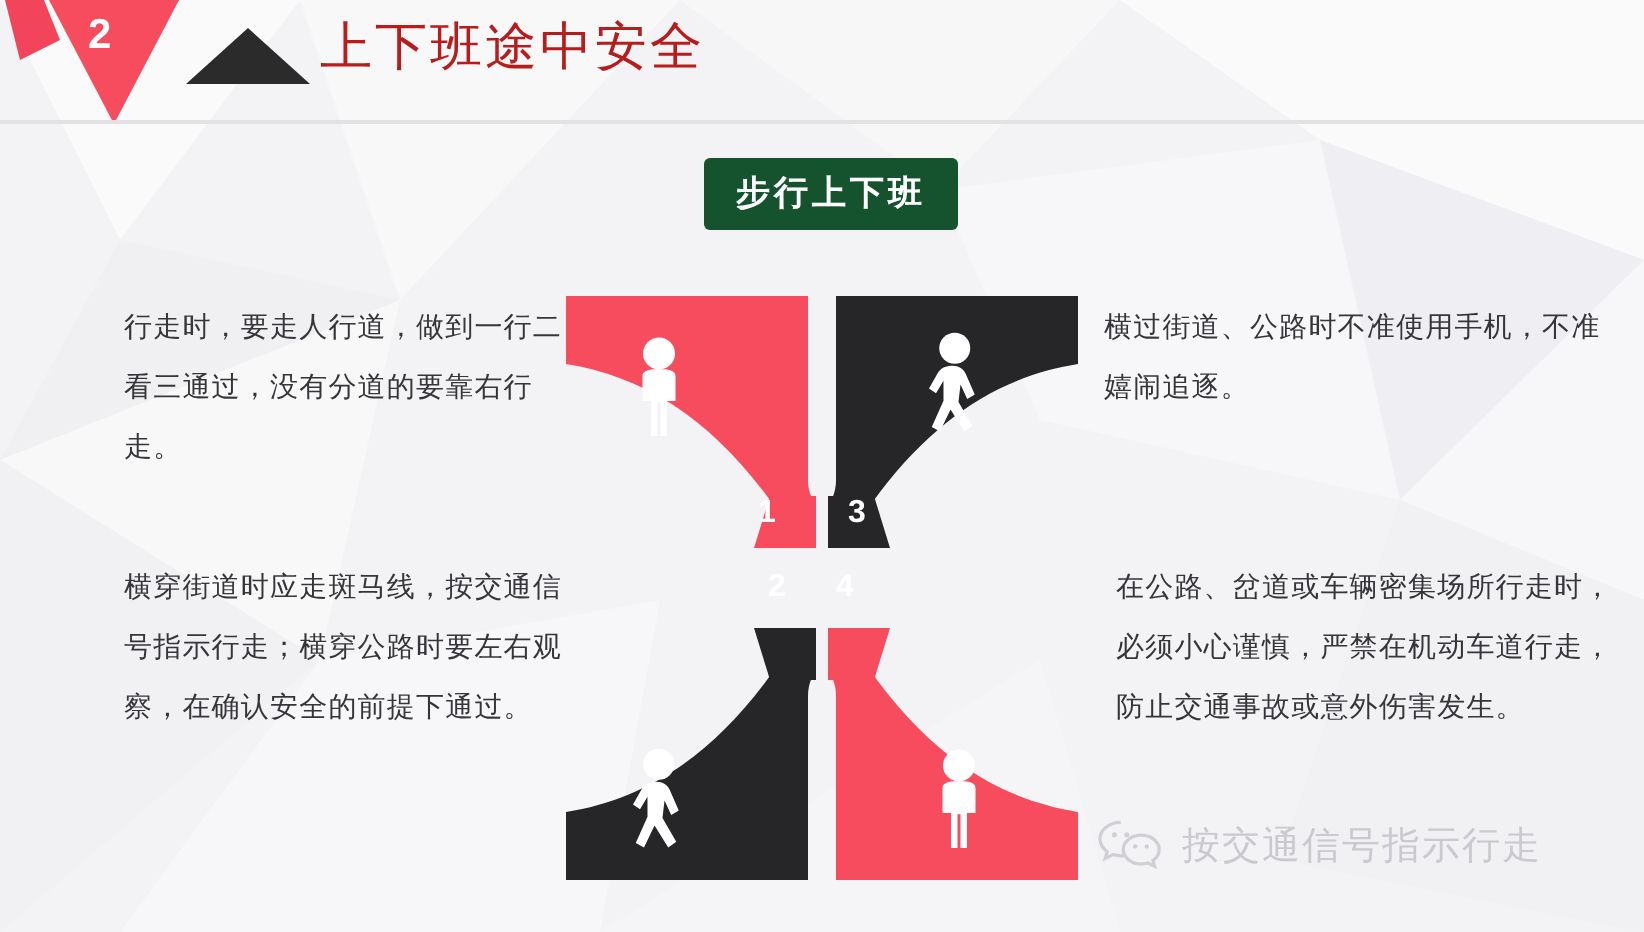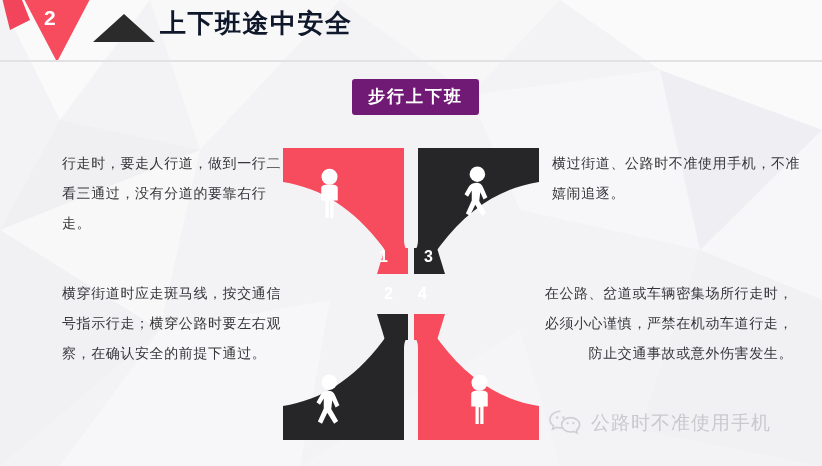--- a/index.html
+++ b/index.html
@@ -62,41 +62,41 @@
     height: 0;
     border-left: 31px solid transparent;
     border-right: 31px solid transparent;
     border-bottom: 28px solid #2b2b2b;
   }
   #header-title {
     position: absolute;
     left: 160px;
     top: 6px;
     font-size: 26px;
-    font-weight: bold;
-    color: #0f172a;
+    font-weight: normal;
+    color: #b91c1c;
     letter-spacing: 1.5px;
     white-space: nowrap;
   }
   #header-rule {
     position: absolute;
     left: 0;
     top: 60px;
     width: 822px;
     height: 2px;
     background: #e2e2e5;
   }
 
   
   #subtitle-pill {
     position: absolute;
     left: 352px;
     top: 79px;
     padding: 6px 16px 7px 16px;
-    background: #701a75;
+    background: #14532d;
     border-radius: 3px;
     z-index: 6;
   }
   #subtitle-pill span {
     color: #ffffff;
     font-size: 17px;
     font-weight: bold;
     letter-spacing: 2px;
     white-space: nowrap;
   }
@@ -127,21 +127,21 @@
     position: absolute;
     font-size: 14px;
     line-height: 30px;
     color: #36363a;
     letter-spacing: 0.6px;
     z-index: 5;
   }
   #text-tl { left: 62px;  top: 148px; width: 232px; }
   #text-bl { left: 62px;  top: 278px; width: 232px; }
   #text-tr { left: 535px; top: 148px; width: 262px; margin-left: 17px; }
-  #text-br { left: 531px; top: 278px; width: 262px; text-align: right; }
+  #text-br { left: 558px; top: 278px; width: 262px; }
 
   
   #footer {
     position: absolute;
     left: 548px;
     top: 406px;
     height: 34px;
     display: flex;
     align-items: center;
     gap: 9px;
@@ -314,16 +314,16 @@
                  L29.3,24.1 L26,22.5 C24.9,22.8 23.8,23 22.6,23
                  C17.6,23 13.6,19.7 13.6,15.8 C13.6,11.8 17.6,8.6 22.6,8.6 Z"></path>
       </g>
       <g fill="#cfcfd5">
         <circle cx="9.2" cy="8.4" r="1.25"></circle>
         <circle cx="15.4" cy="8.4" r="1.25"></circle>
         <circle cx="19.6" cy="14.2" r="1.1"></circle>
         <circle cx="25.4" cy="14.2" r="1.1"></circle>
       </g>
     </svg>
-    <div id="footer-label">公路时不准使用手机</div>
+    <div id="footer-label">按交通信号指示行走</div>
   </div>
 
 </div>
 
 </body></html>

